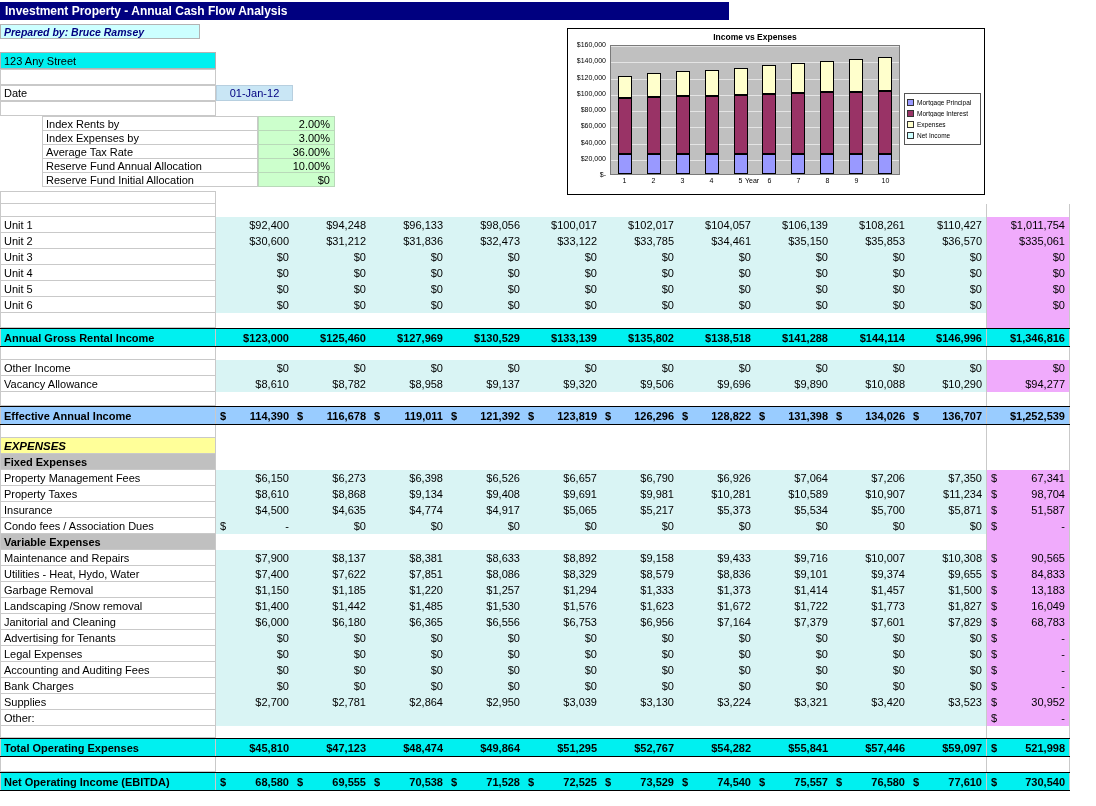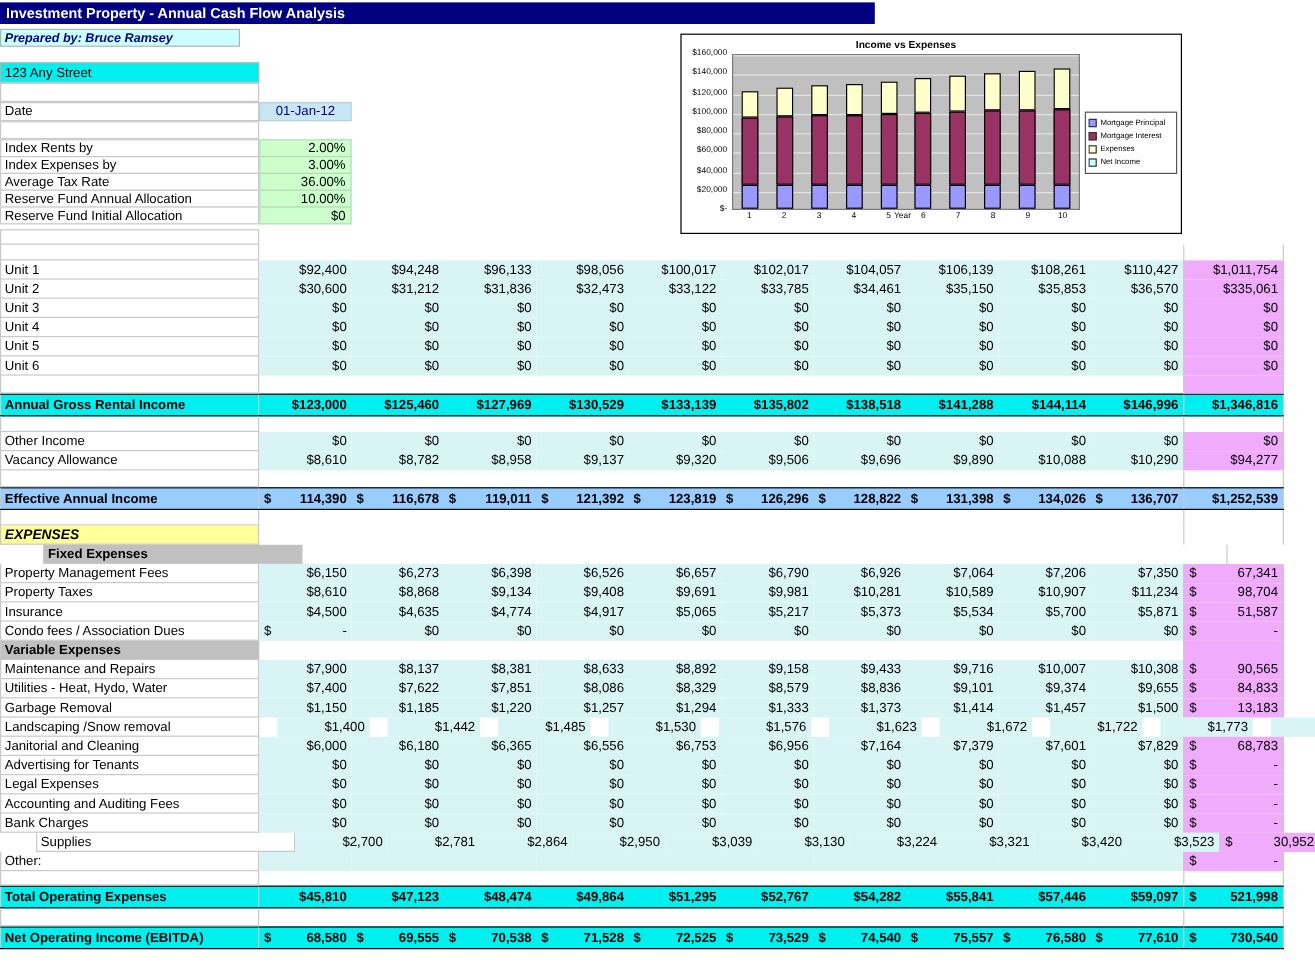--- a/index.html
+++ b/index.html
@@ -18,21 +18,21 @@
   #prepared { left:0; top:24px; width:200px; height:15px; background:#ccffff; border:1px solid #b3b3b3;
     color:#000080; font-weight:bold; font-style:italic; font-size:10.5px; }
   #street   { left:0; top:52px; width:216px; height:17px; background:#00f0f0; border:1px solid #b3b3b3; font-weight:normal; }
   #empty-a  { left:0; top:69px;  width:216px; height:16px; }
   #date-label { left:0; top:85px; width:216px; height:16px; }
   #date-value { left:216px; top:85px; width:77px; height:16px; background:#c9e6f5; border:1px solid #b7cfdf;
     justify-content:center; color:#000080; }
   #empty-b  { left:0; top:101px; width:216px; height:15px; }
   #empty-c  { left:0; top:191px; width:216px; height:13px; }
 
-  #params { position:absolute; left:0; top:116px; width:294px; }
+  #params { position:absolute; left:0; top:116px; width:294px;padding-left:42px; }
   .prow { display:flex; height:15px; margin-top:-1px; }
   .prow:first-child { margin-top:0; }
   .pl { width:216px; }
   .pv { width:77px; background:#ccffcc; border:1px solid #b9d9b9; justify-content:flex-end; padding-right:4px; }
 
   
   #sheet { position:absolute; left:0; top:204px; width:1070px; }
   .row { display:grid; grid-template-columns:216px repeat(10,77px) 84px; }
   .row > div { box-sizing:border-box; }
   .lbl { border:solid #c9c9c9; border-width:0 1px 1px 1px; padding:0 3px; display:flex; align-items:center;
@@ -482,21 +482,21 @@
       <div class="val"></div>
       <div class="val"></div>
       <div class="val"></div>
       <div class="val"></div>
       <div class="val"></div>
       <div class="val"></div>
       <div class="val"></div>
       <div class="val"></div>
       <div class="tot"></div>
     </div>
-    <div class="row subheader" style="height: 16px; padding-left: 36px;">
+    <div class="row subheader" style="height: 16px;">
       <div class="lbl">Fixed Expenses</div>
       <div class="val"></div>
       <div class="val"></div>
       <div class="val"></div>
       <div class="val"></div>
       <div class="val"></div>
       <div class="val"></div>
       <div class="val"></div>
       <div class="val"></div>
       <div class="val"></div>
@@ -632,21 +632,21 @@
       <div class="val">$1,333</div>
       <div class="val">$1,373</div>
       <div class="val">$1,414</div>
       <div class="val">$1,457</div>
       <div class="val">$1,500</div>
       <div class="tot totBg acc">
         <div>$</div>
         <div>13,183</div>
       </div>
     </div>
-    <div class="row data" style="height: 16px; gap: 15px;">
+    <div class="row data" style="height: 16px;">
       <div class="lbl">Landscaping /Snow removal</div>
       <div class="val">$1,400</div>
       <div class="val">$1,442</div>
       <div class="val">$1,485</div>
       <div class="val">$1,530</div>
       <div class="val">$1,576</div>
       <div class="val">$1,623</div>
       <div class="val">$1,672</div>
       <div class="val">$1,722</div>
       <div class="val">$1,773</div>
@@ -734,21 +734,21 @@
       <div class="val">$0</div>
       <div class="val">$0</div>
       <div class="val">$0</div>
       <div class="val">$0</div>
       <div class="val">$0</div>
       <div class="tot totBg acc">
         <div>$</div>
         <div>-</div>
       </div>
     </div>
-    <div class="row data" style="height: 16px; padding-left: 30px;">
+    <div class="row data" style="height: 16px;">
       <div class="lbl">Supplies</div>
       <div class="val">$2,700</div>
       <div class="val">$2,781</div>
       <div class="val">$2,864</div>
       <div class="val">$2,950</div>
       <div class="val">$3,039</div>
       <div class="val">$3,130</div>
       <div class="val">$3,224</div>
       <div class="val">$3,321</div>
       <div class="val">$3,420</div>

